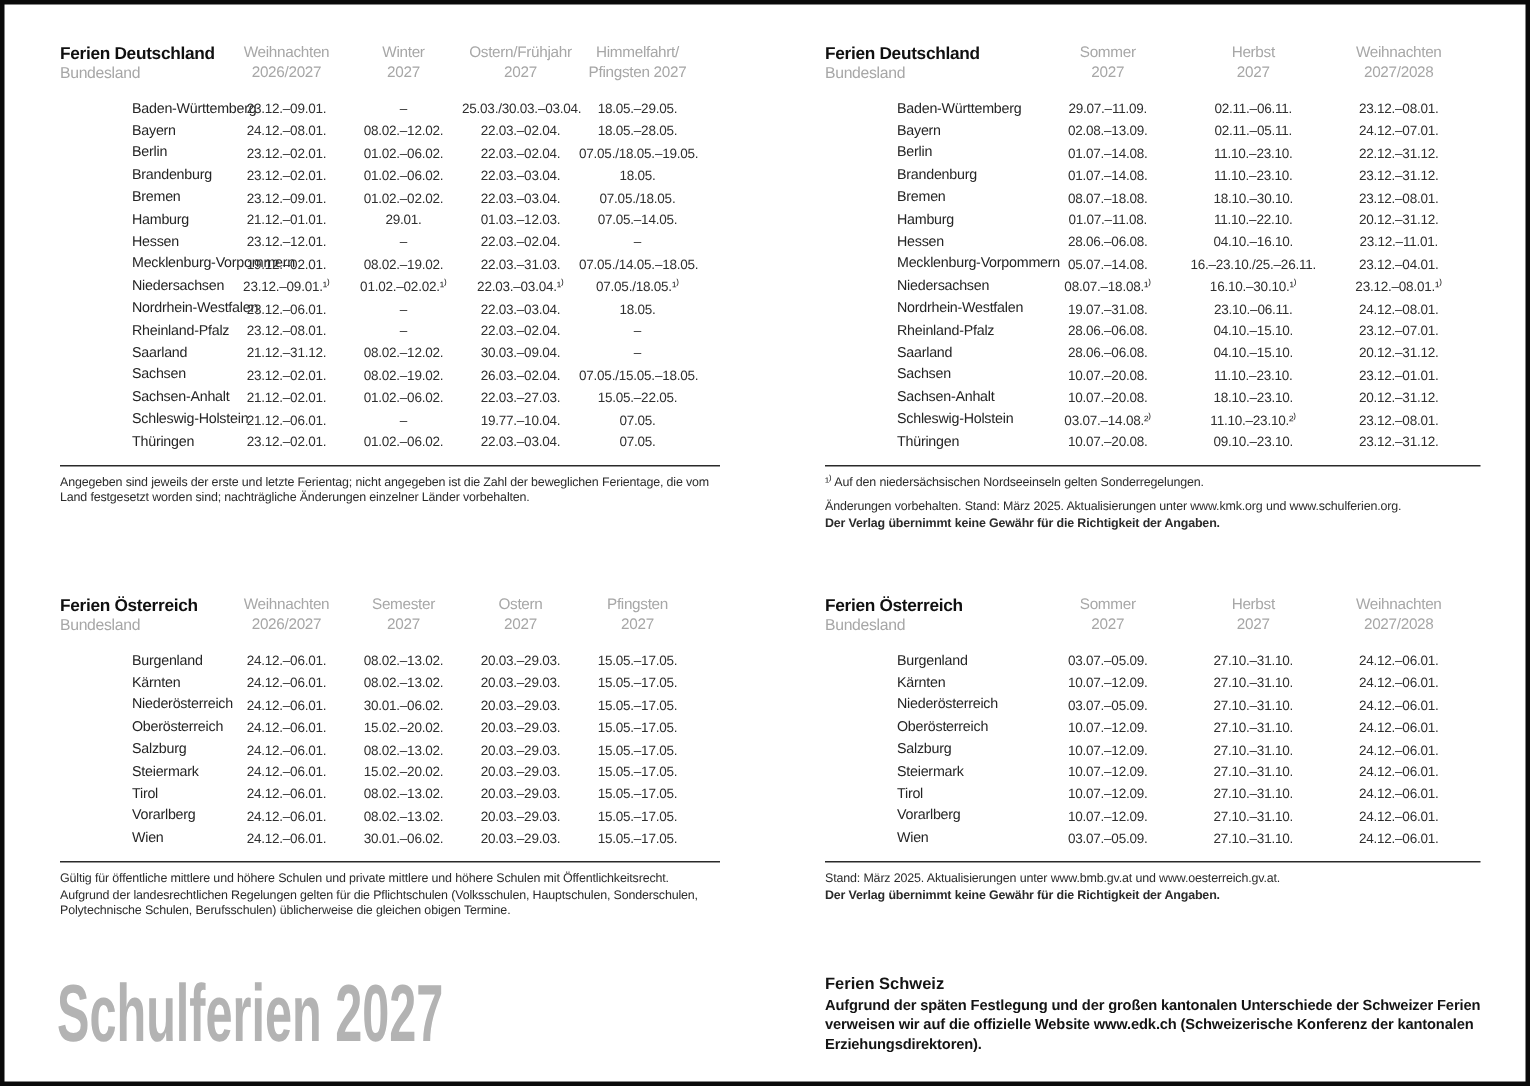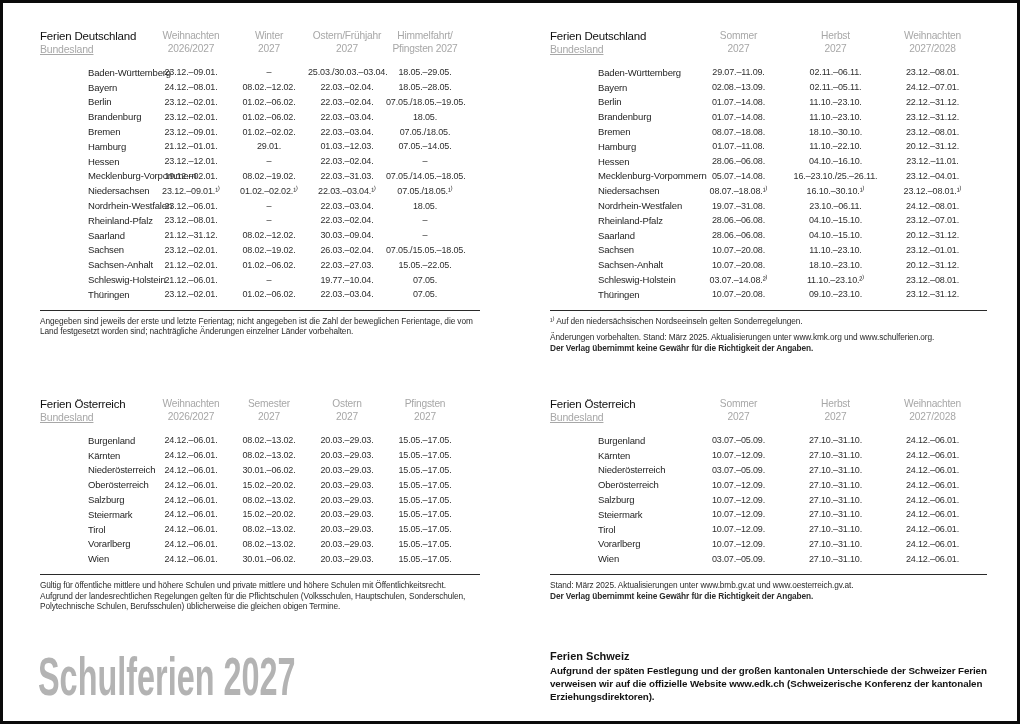--- a/index.html
+++ b/index.html
@@ -7,22 +7,22 @@
     width:1020px;height:724px;position:relative;background:#ffffff;
     font-family:"Liberation Sans",sans-serif;color:#2b2b2b;overflow:hidden;
   }
   .frame{position:absolute;inset:0;border:3px solid #0a0a0a;box-sizing:border-box;pointer-events:none;}
   .block{position:absolute;}
   
   .hgrid,.trow{display:grid;}
   .cols4 .hgrid,.cols4 .trow{grid-template-columns:112px repeat(4,78px);}
   .cols3 .hgrid,.cols3 .trow{grid-template-columns:140px repeat(3,97px);}
   .hname{padding-bottom:0;}
-  .htitle{font-weight:normal;font-size:11.5px;line-height:12.5px;color:#101010;white-space:nowrap;letter-spacing:-0.2px;}
-  .hsub{font-size:10.5px;line-height:12.5px;color:#a7a7a7;letter-spacing:-0.2px;text-decoration:underline;}
+  .htitle{font-weight:bold;font-size:11.5px;line-height:12.5px;color:#101010;white-space:nowrap;letter-spacing:-0.2px;}
+  .hsub{font-size:10.5px;line-height:12.5px;color:#a7a7a7;letter-spacing:-0.2px;}
   .hcell{text-align:center;color:#a7a7a7;font-size:10.2px;line-height:12.5px;white-space:nowrap;letter-spacing:-0.2px;}
   .rows{margin-top:10px;}
   .trow{height:14.8px;align-items:center;}
   .nm{font-size:9.5px;letter-spacing:-0.15px;white-space:nowrap;color:#252525;margin-left:48px;}
   .val{font-size:9px;letter-spacing:-0.15px;text-align:center;white-space:nowrap;color:#2f2f2f;}
   .rule{border-top:1px solid #2a2a2a;height:0;margin-top:8px;}
   .fnote{margin-top:5px;font-size:8.3px;line-height:10.6px;color:#2b2b2b;letter-spacing:-0.1px;}
   .fnote .b,.b{font-weight:normal;text-align:center;}
   .supline{font-size:8.3px;line-height:10.4px;}
   .gap{height:6px;}

